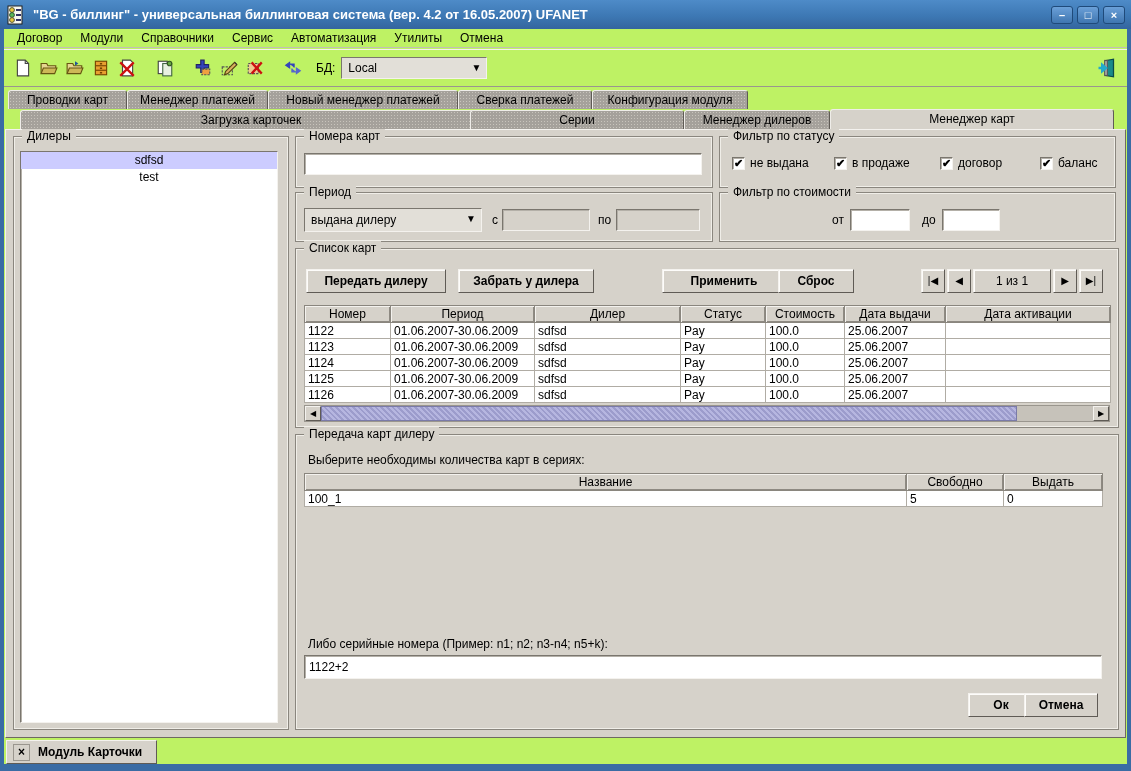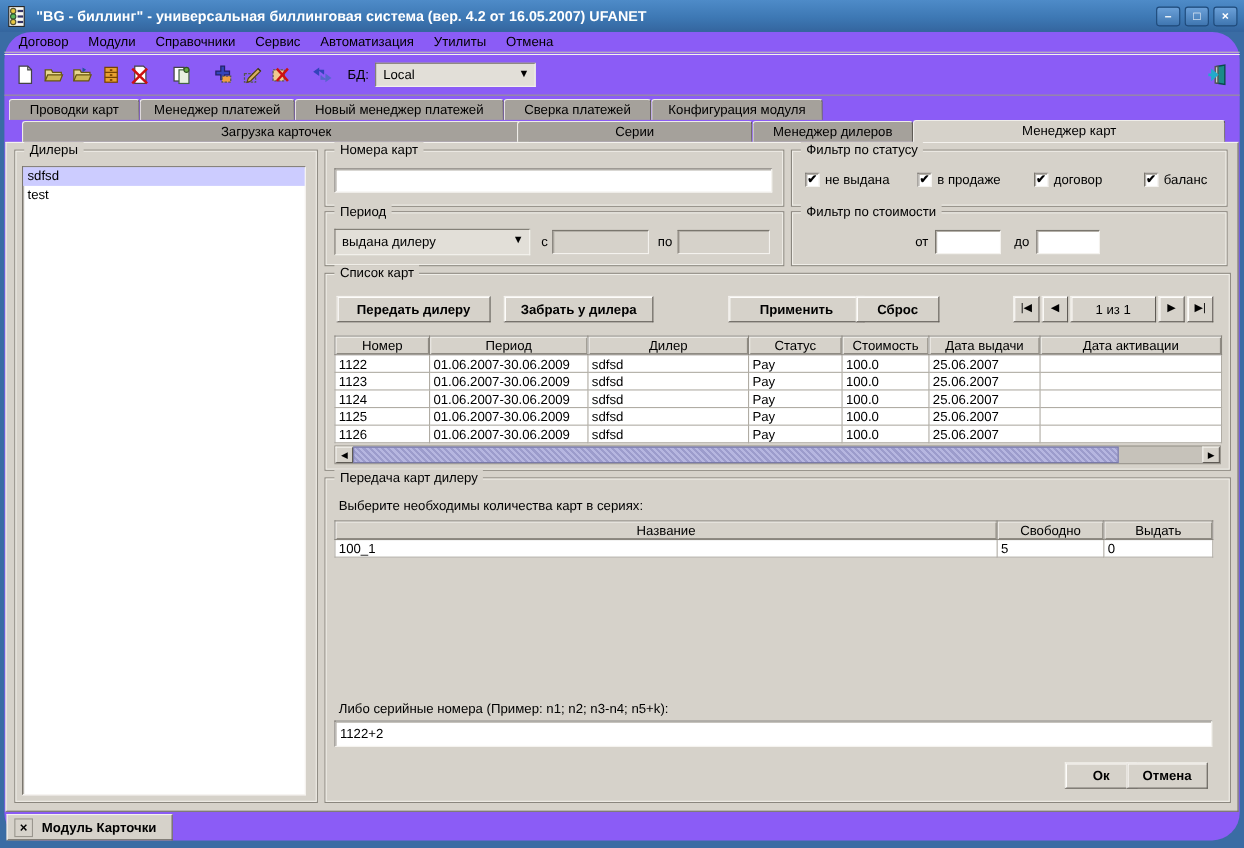--- a/index.html
+++ b/index.html
@@ -11,21 +11,21 @@
     background: linear-gradient(180deg, #4e8bc8 0%, #3d78b4 55%, #34659e 100%);
     display: flex; align-items: center; padding: 0 6px; }
   .app-icon { width: 20px; height: 20px; margin-right: 7px; }
   .title-text { color: #fff; font-weight: bold; font-size: 13px; white-space: nowrap; }
   .win-controls { margin-left: auto; display: flex; gap: 4px; }
   .win-btn { width: 22px; height: 18px; background: linear-gradient(180deg,#6ba0d8,#3f76b0);
     border: 1px solid #1f4a7a; border-radius: 3px; color: #fff; font-weight: bold;
     font-size: 11px; line-height: 16px; text-align: center; cursor: default; }
 
   
-  .client { position: absolute; left: 4px; right: 4px; top: 29px; bottom: 7px; background: #8b5cf6; border-radius: 25px; }
+  .client { position: absolute; left: 4px; right: 4px; top: 29px; bottom: 7px; background: #bef264; }
 
   .menubar { position: absolute; top: 0; left: 0; right: 0; height: 19px; display: flex;
     align-items: center; padding-left: 4px; border-bottom: 1px solid #c2beb6; }
   .menu-item { padding: 1px 9px; }
 
   .toolbar { position: absolute; top: 20px; left: 0; right: 0; height: 38px; display: flex;
     align-items: center; padding-left: 6px; border-bottom: 1px solid #9a968e;
     box-shadow: 0 1px 0 #f4f2ee inset; }
   .tb-btn { width: 26px; height: 26px; display: flex; align-items: center; justify-content: center; }
   .tb-gap { width: 12px; }
@@ -236,21 +236,21 @@
     <div class="tab tabs-row1" style="left:454px;width:134px;">Сверка платежей</div>
     <div class="tab tabs-row1" style="left:588px;width:156px;">Конфигурация модуля</div>
 
     <div class="tab tabs-row2" style="left:4px;width:462px;margin-left:12px;">Загрузка карточек</div>
     <div class="tab tabs-row2" style="left:466px;width:214px;">Серии</div>
     <div class="tab tabs-row2" style="left:680px;width:146px;">Менеджер дилеров</div>
     <div class="tab tabs-row2 active" style="left:826px;width:284px;top:80px;">Менеджер карт</div>
 
     <div class="content">
 
-      <div class="grp" style="left:7px;top:6px;width:276px;height:594px;">
+      <div class="grp" style="left:7px;top:6px;width:276px;height:594px;text-align:center;">
         <span class="grp-title">Дилеры</span>
         <div class="list" style="left:6px;top:14px;width:258px;height:572px;">
           <div class="list-item selected">sdfsd</div>
           <div class="list-item">test</div>
         </div>
       </div>
 
       <div class="grp" style="left:289px;top:6px;width:418px;height:52px;">
         <span class="grp-title">Номера карт</span>
         <input class="field sunken" style="position: absolute; left: 8px; top: 16px; width: 398px;" value="">

